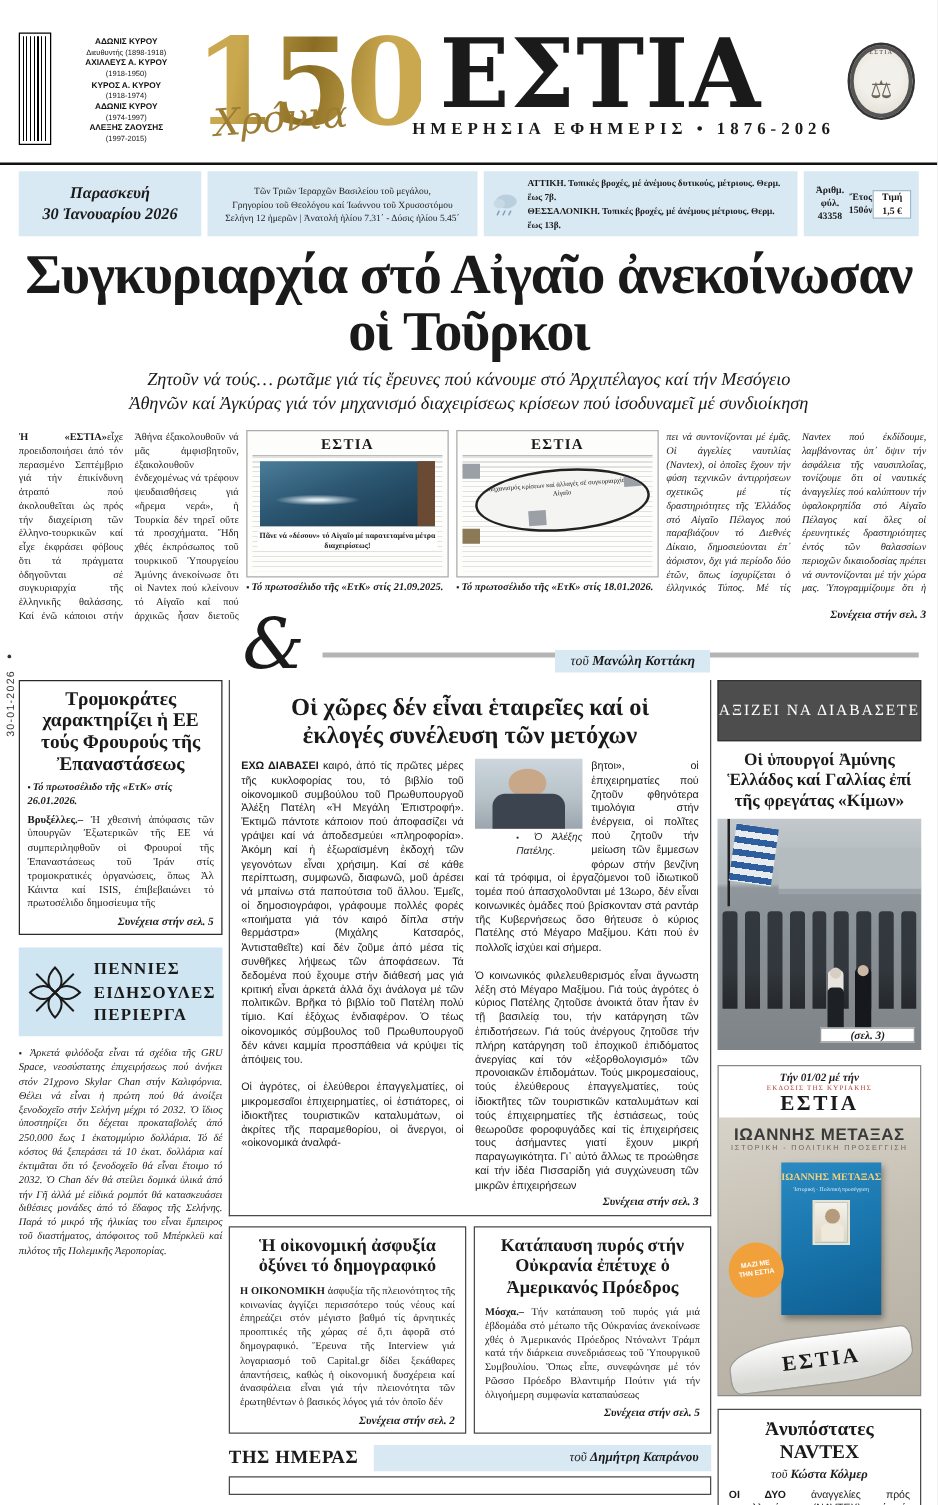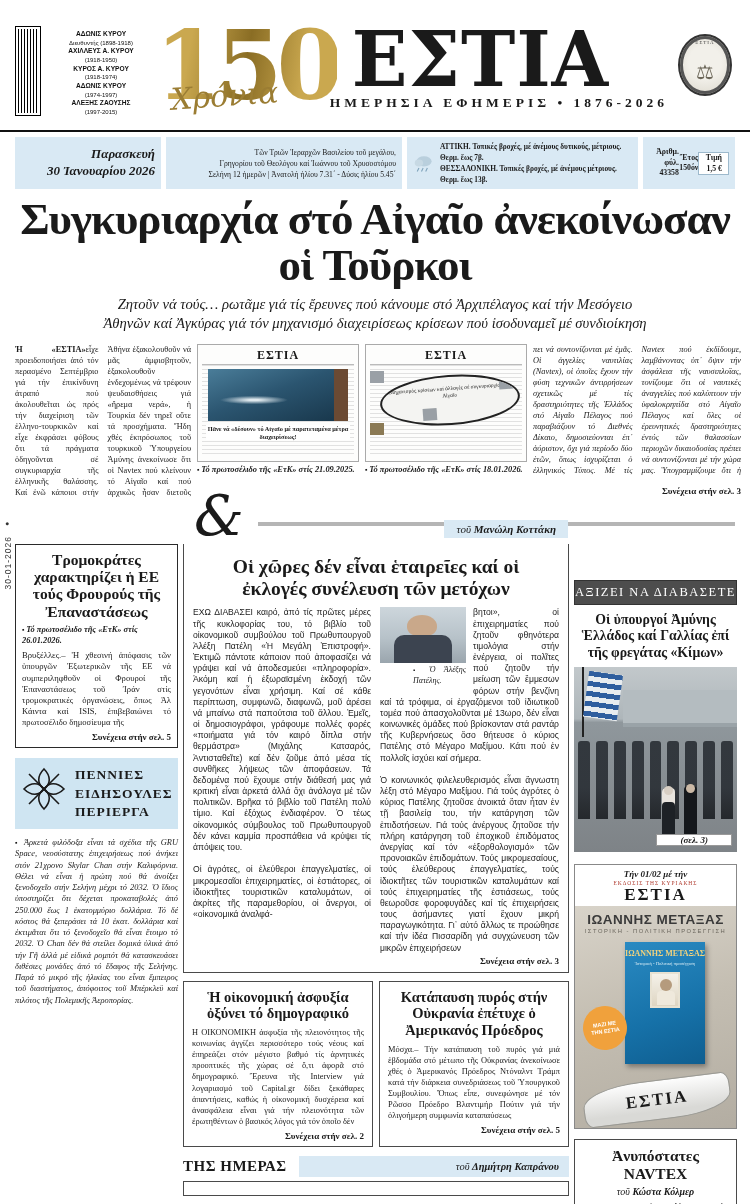--- a/index.html
+++ b/index.html
@@ -27,24 +27,24 @@
   .brand-sub { font-size:13.5px; letter-spacing:4px; font-weight:bold; margin-top:2px; text-align:right; padding-right:6px; }
   .seal { width:54px; height:62px; flex:none; margin:8px 0 0 4px; border-radius:50%;
           border:2px solid #333; box-shadow:0 0 0 2px #fff, 0 0 0 3px #555 inset; position:relative;
           background:radial-gradient(circle at 50% 45%, #f2f0ea 40%, #d8d4c8 100%); }
   .seal span { position:absolute; top:4px; left:0; right:0; text-align:center; font-size:5px; letter-spacing:1px; color:#444; }
   .seal i  { position:absolute; bottom:10px; left:0; right:0; text-align:center; font-size:20px; color:#6b6658; font-style:normal; }
   .mast-rule { border-top:2.5px solid #111; margin:0 0 5px 0; }
 
   
   .infobar { display:flex; gap:5px; margin:0 15px 8px 15px; }
-  .ib { background:#d9e9f4; padding:4px 6px; text-align:right; }
+  .ib { background:#d9e9f4; padding:4px 6px; text-align:center; }
   .ib-date { width:146px; font-weight:bold; font-style:italic; font-size:13px; line-height:1.3;
              display:flex; flex-direction:column; justify-content:center; }
-  .ib-saints { width:236px; font-size:7.6px; line-height:1.45; display:flex; flex-direction:column; justify-content:center; }
+  .ib-saints { width:216px; font-size:7.6px; line-height:1.45; display:flex; flex-direction:column; justify-content:center; }
   .ib-weather { flex:1; display:flex; align-items:center; gap:5px; text-align:left; font-size:7.4px; line-height:1.5; }
   .ib-issue { width:92px; font-size:7.8px; font-weight:bold; line-height:1.35;
               display:flex; flex-direction:row; align-items:center; justify-content:center; }
   .price-chip { background:#fff; border:1px solid #9db9cc; padding:0 6px; margin-top:1px; }
 
   
   .headline { text-align:center; font-size:45px; font-weight:bold; line-height:1.02; letter-spacing:-1px; margin:8px 10px 6px; }
   .deck { text-align:center; font-style:italic; font-size:14.6px; line-height:1.32; margin:4px 12px 10px; }
   .lead-grid { display:grid; grid-template-columns:176px 330px 208px; gap:6px; margin:4px 15px 0; height:158px; }
   .lead-text { column-count:2; column-gap:9px; font-size:8.3px; line-height:1.33; text-align:justify; overflow:hidden; }
@@ -62,21 +62,21 @@
   .mp-img1:after { content:""; position:absolute; left:6px; top:26px; width:80px; height:10px;
              background:radial-gradient(ellipse,#dfe9ee 10%,transparent 60%); }
   .mp-cap1 { position:absolute; left:8px; right:8px; top:80px; background:#fff; font-weight:bold;
              font-size:6.3px; text-align:center; line-height:1.25; }
   .mp-oval { position:absolute; left:14px; right:6px; top:30px; height:50px; border:2px solid #222; border-radius:50%;
              background:#f4f4f2; transform:rotate(-4deg); overflow:hidden; }
   .mp-oval i { position:absolute; inset:8px 6px; font-style:normal; font-size:5.4px; text-align:center; line-height:1.3; }
   .mp-photo { position:absolute; width:14px; height:12px; background:#9aa0a6; }
   .caption { font-weight:bold; font-style:italic; font-size:8.4px; line-height:1.25; margin-top:3px; }
   .caption:before, .cap-sq:before { content:"▪ "; font-size:7px; }
-  .cont { font-weight:bold; font-size:9px; text-align:right; margin-top:4px; }
+  .cont { font-weight:bold; font-style:italic; font-size:9px; text-align:right; margin-top:4px; }
 
   
   .amp-row { display:flex; align-items:center; margin:2px 15px 0 180px; height:40px; }
   .amp-row .bar { flex:1; border-top:4px solid #b5b5b5; }
   .amp { font-size:56px; font-style:italic; font-family:"DejaVu Serif",serif; line-height:.8; padding:0 14px; margin-top:-14px; }
 
   
   .edition { position:absolute; left:3px; top:520px; writing-mode:vertical-rl; transform:rotate(180deg);
              font-family:"Liberation Sans",sans-serif; font-size:8.5px; letter-spacing:1px; color:#333; }
   .edition:after { content:"●"; font-size:7px; margin-top:8px; transform:rotate(90deg); }
@@ -97,21 +97,21 @@
   .mini2 .m-img { position:absolute; left:28px; top:58px; width:90px; height:58px;
                   background:radial-gradient(ellipse at 50% 55%,#b9c6cf 0%,#7d93a3 45%,#4f6778 100%);
                   box-shadow:inset 0 -8px 12px #3c5060; }
   .mini2 .m-img:after { content:""; position:absolute; left:18px; top:18px; width:52px; height:16px;
                   background:linear-gradient(90deg,#5e6f7c,#93a4ae); clip-path:polygon(0 60%,15% 0,100% 30%,92% 100%,5% 100%); }
   .terror .body, .smallbody { font-size:8.6px; line-height:1.3; text-align:justify; margin-top:4px; }
   .rooster { border-top:2px solid #111; margin-top:8px; padding-top:8px; text-align:center; }
   .rooster h3 { font-size:14.5px; }
   .rooster .by { font-style:italic; font-size:10px; font-weight:bold; margin-top:3px; }
   .rooster .note { font-style:italic; font-size:9px; text-align:right; margin-top:3px; }
-  .pennies { background:#cfe5f2; margin-top:10px; padding:8px 6px; display:flex; align-items:flex-start; gap:8px; }
+  .pennies { background:#cfe5f2; margin-top:10px; padding:8px 6px; display:flex; align-items:center; gap:8px; }
   .pennies svg { flex:none; }
   .pennies .pt { font-size:13.5px; font-weight:bold; letter-spacing:1px; line-height:1.35; }
   .bullets { margin-top:8px; font-style:italic; font-size:8.4px; line-height:1.34; text-align:justify; }
   .bullets p { margin-bottom:7px; }
   .bullets p:before { content:"▪ "; font-size:7px; }
 
   
   .kott { border:1.5px solid #4a4a4a; position:relative; padding:10px 9px 6px; border-top:none; }
   .byline-chip { position:absolute; top:-24px; right:0; background:#d9e9f4; font-style:italic;
                  font-size:11px; padding:3px 12px; }
@@ -119,39 +119,39 @@
   .kott h2 { text-align:center; font-size:19.5px; line-height:1.12; margin:2px 10px 8px; }
   .kbody { display:flex; gap:9px; font-family:"Liberation Sans",sans-serif; font-size:8.6px; line-height:1.3; text-align:justify; }
   .kb1 { width:178px; white-space:pre-line; }
   .kb2 { flex:1; }
   .pframe { float:left; width:86px; margin:0 7px 2px 0; }
   .pphoto { width:86px; height:56px; background:linear-gradient(180deg,#cdd6dc 0%,#b7c2c9 55%,#9aa5ad 100%); position:relative; overflow:hidden; }
   .pphoto:before { content:""; position:absolute; left:27px; top:8px; width:30px; height:22px; border-radius:50% 50% 45% 45%;
                    background:#c9a88a; }
   .pphoto:after { content:""; position:absolute; left:14px; top:28px; width:58px; height:30px; border-radius:10px 10px 0 0;
                   background:#3c4450; }
-  .pcap { font-family:Liberation Serif, serif; font-style:italic; font-size:8px; margin-top:2px;margin-left:33px; }
+  .pcap { font-family:Liberation Sans, sans-serif; font-style:italic; font-size:8px; margin-top:2px;margin-left:33px; }
   .pcap:before { content:"▪ "; font-size:6px; }
   .kb2 .t { white-space:pre-line; }
   .kott .cont { margin-top:2px; }
 
   .midboxes { display:grid; grid-template-columns:1fr 1fr; gap:6px; margin-top:8px; }
   .midbox { border:1.5px solid #4a4a4a; padding:7px 8px 5px; }
   .midbox h3 { text-align:center; font-size:14.5px; line-height:1.15; margin-bottom:5px; }
   .midbox .body { font-size:8.4px; line-height:1.32; text-align:justify; }
 
   .imeras-row { display:flex; align-items:stretch; margin-top:9px; }
   .imeras-label { font-size:15px; font-weight:bold; letter-spacing:.5px; padding:2px 4px 2px 0; }
   .imeras-strip { flex:1; background:#d9e9f4; margin-left:8px; display:flex; justify-content:flex-end; align-items:center; }
   .imeras-strip .by { font-style:italic; font-size:10.5px; padding:0 10px; }
   .imeras-box { border:1.5px solid #4a4a4a; margin-top:4px; padding:7px 9px 6px; position:relative; }
 
   
   .axizei-head { background:#4d4d4d; color:#fff; text-align:center; font-size:12.5px; letter-spacing:1.5px;
-                 padding:4px 0; border:1px solid #333;margin-top:36px; }
+                 padding:16px 0; border:1px solid #333; }
   .axizei h2 { text-align:center; font-size:13.8px; line-height:1.2; margin:7px 2px 6px; }
   .frigate { height:185px; position:relative; overflow:hidden;
              background:linear-gradient(180deg,#c2c8cb 0%,#aeb6ba 28%,#8f979c 30%,#7e8387 100%); }
   .frigate .bld { position:absolute; left:30%; top:12%; right:0; height:20%; background:#b4bcc0;
                   box-shadow:inset 0 -4px 0 #9aa3a8; }
   .frigate .flag { position:absolute; left:12px; top:6px; width:34px; height:46px;
                    background:repeating-linear-gradient(180deg,#2f5e9e 0 5px,#e8ecef 5px 10px); transform:rotate(8deg); }
   .frigate .pole { position:absolute; left:8px; top:0; width:2px; height:70px; background:#222; }
   .guard { position:absolute; bottom:18%; left:0; right:0; height:42%; display:flex; gap:6px; padding:0 4px; }
   .guard i { flex:1; background:linear-gradient(180deg,#23282e 60%,#14171b 100%); border-radius:3px 3px 0 0; opacity:.85; }
@@ -183,21 +183,21 @@
   .badge { position:absolute; left:8px; top:100px; width:44px; height:44px; border-radius:50%; background:#f0a13c;
            color:#fff; font-family:"Liberation Sans",sans-serif; font-weight:bold; font-size:5.5px; text-align:center;
            display:flex; align-items:center; justify-content:center; line-height:1.3; transform:rotate(-8deg); padding:4px; }
   .roll { position:absolute; left:8px; bottom:8px; width:148px; height:40px; background:linear-gradient(180deg,#fdfdfd 0%,#d9d9d6 80%);
           border:1px solid #9a9a95; border-radius:40% 8px 40% 8px / 50% 12px 50% 12px; transform:rotate(-7deg);
           display:flex; align-items:center; justify-content:center; font-weight:bold; font-size:17px; letter-spacing:2px; }
   .navtex { border:1.5px solid #4a4a4a; margin-top:10px; padding:7px 8px 5px; }
   .navtex h3 { text-align:center; font-size:15.5px; line-height:1.15; }
   .navtex .by { text-align:center; font-style:italic; font-size:10px; margin:3px 0 5px; }
   .navtex .body { font-family:"Liberation Sans",sans-serif; font-size:8.4px; line-height:1.32; text-align:justify; }
-  b.lede { font-weight:normal; }
+  b.lede { font-weight:bold; }
 </style>
 </head>
 <body>
 
 <div class="page">
 
   <div class="masthead">
     <div class="barcode"></div>
     <div class="founders">
       <div><span>ΑΔΩΝΙΣ ΚΥΡΟΥ</span><br><span class="yrs">Διευθυντής (1898-1918)</span></div>

